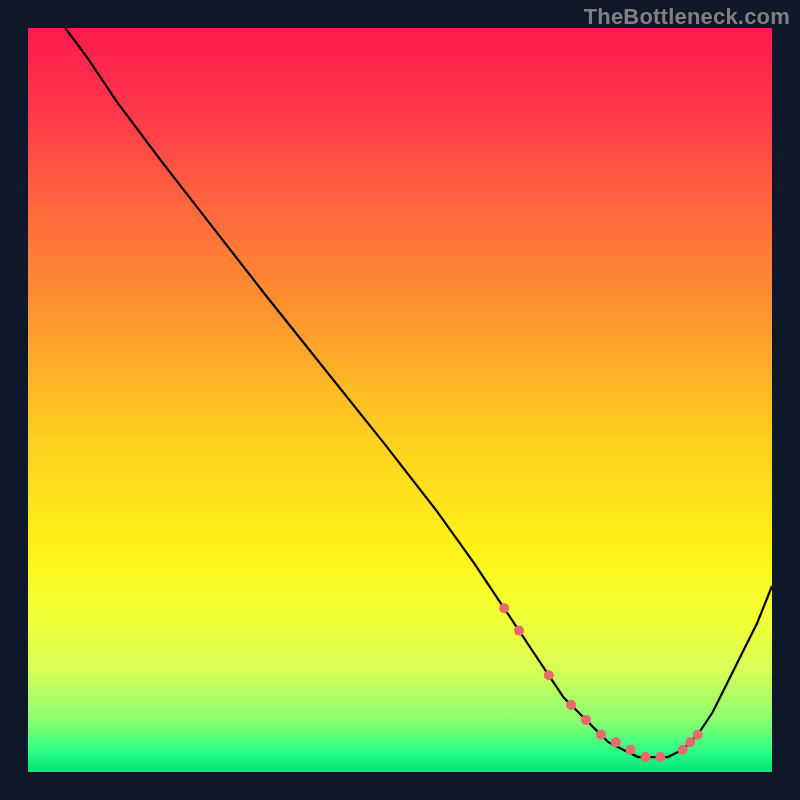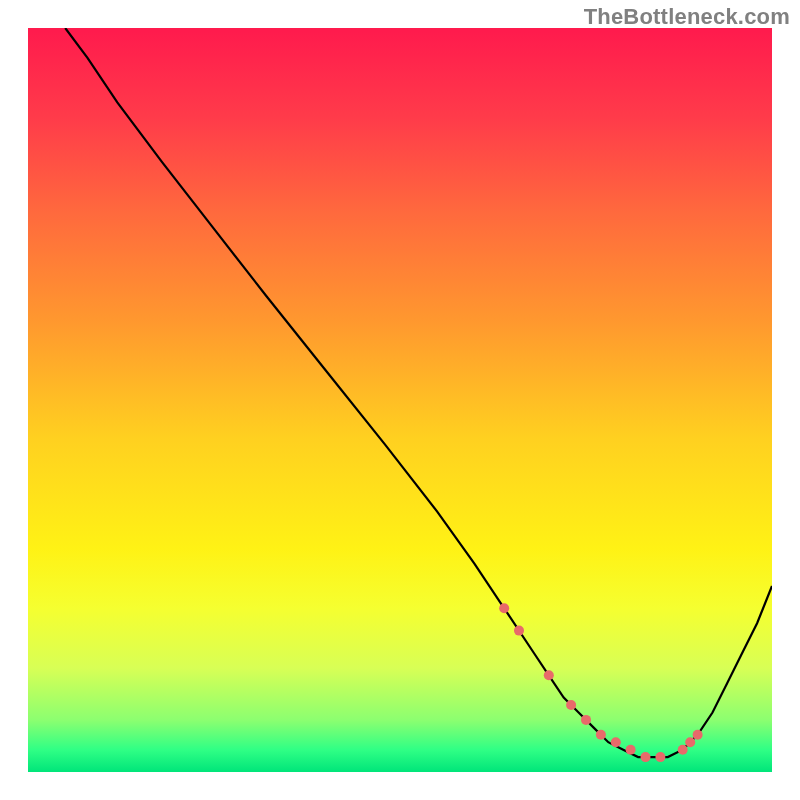--- a/index.html
+++ b/index.html
@@ -8,21 +8,21 @@
     width: 800px;
     height: 800px;
     background: #000;
     overflow: hidden;
     font-family: Arial, Helvetica, sans-serif;
   }
   .outer {
     position: relative;
     width: 800px;
     height: 800px;
-    background: #ffffff;
+    background: #0f172a;
   }
   .watermark {
     position: absolute;
     top: 4px;
     right: 10px;
     color: #808080;
     font-size: 22px;
     font-weight: 600;
     letter-spacing: 0.2px;
   }

